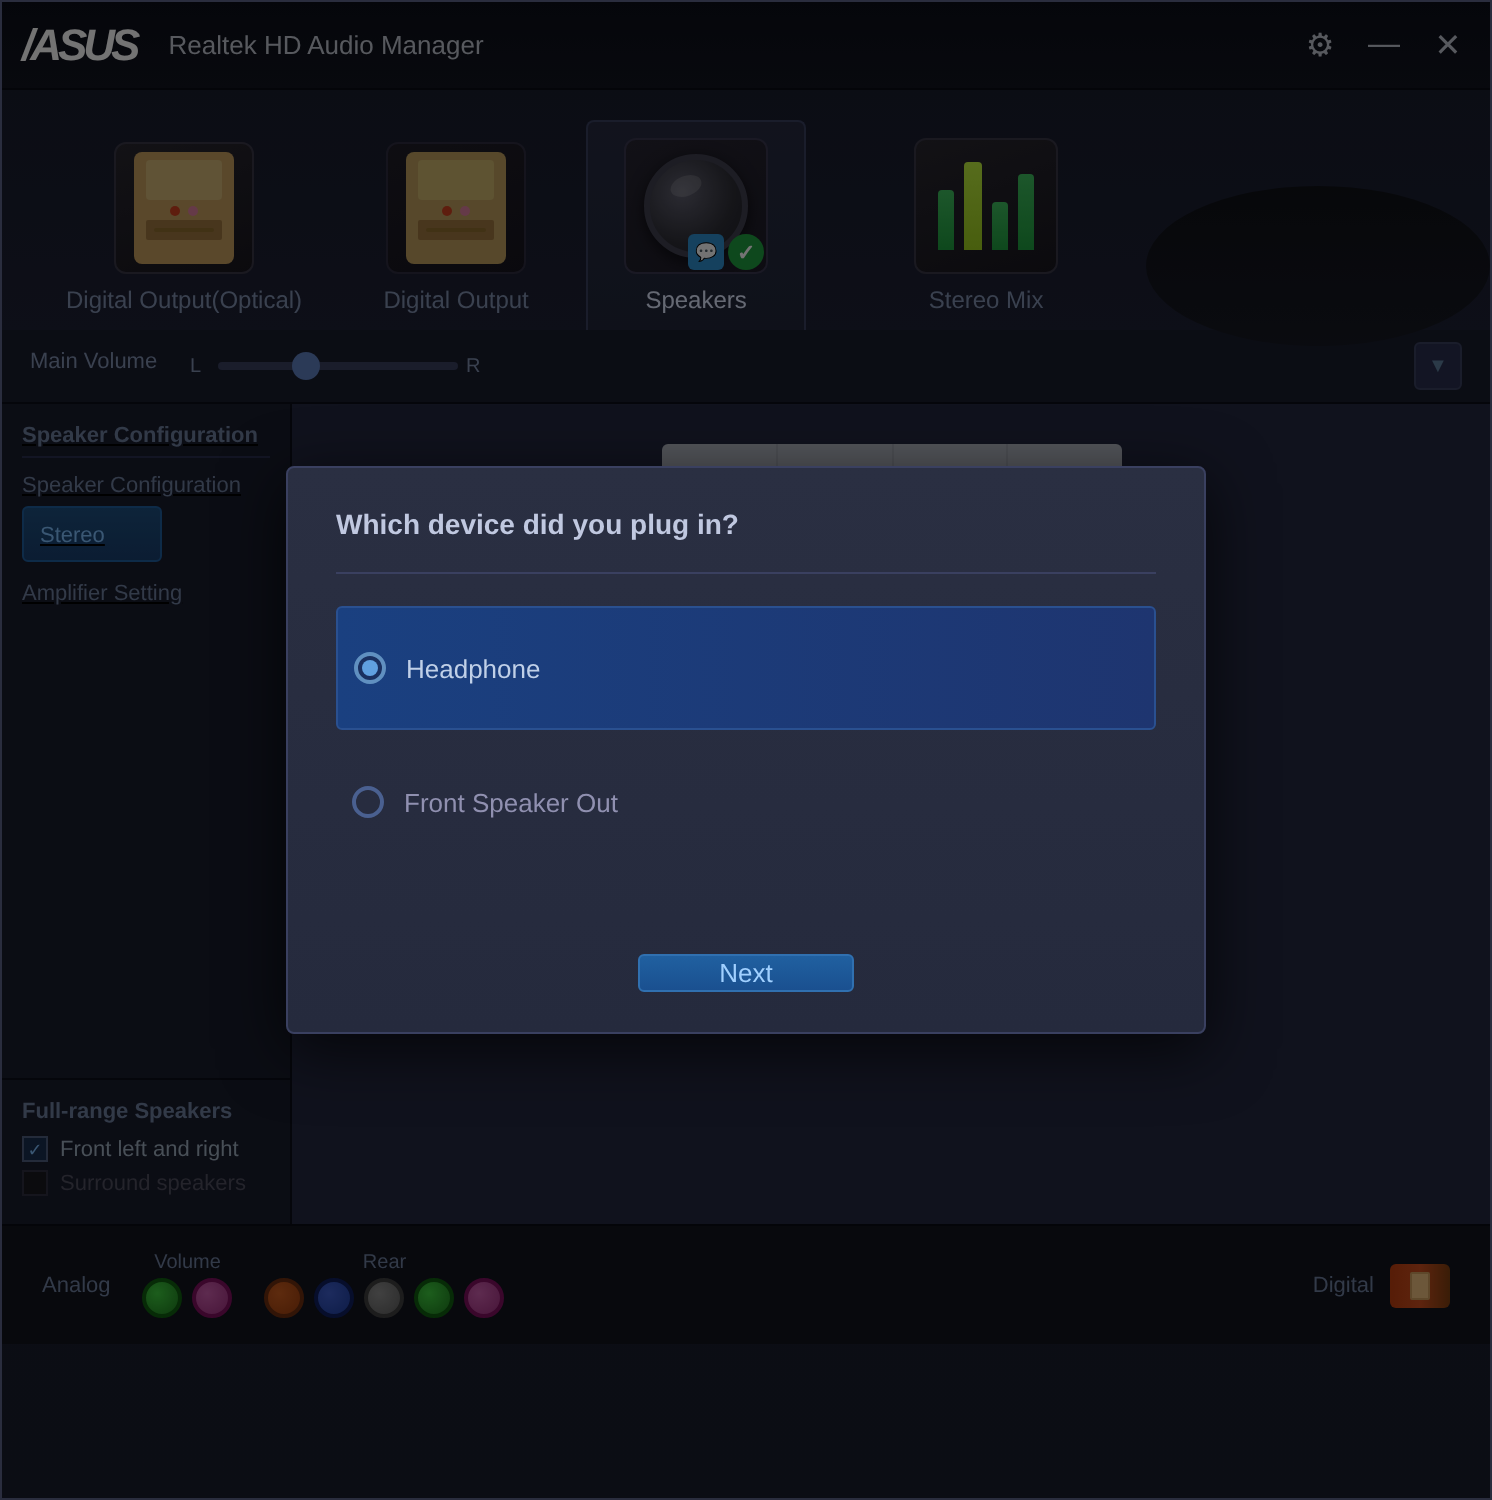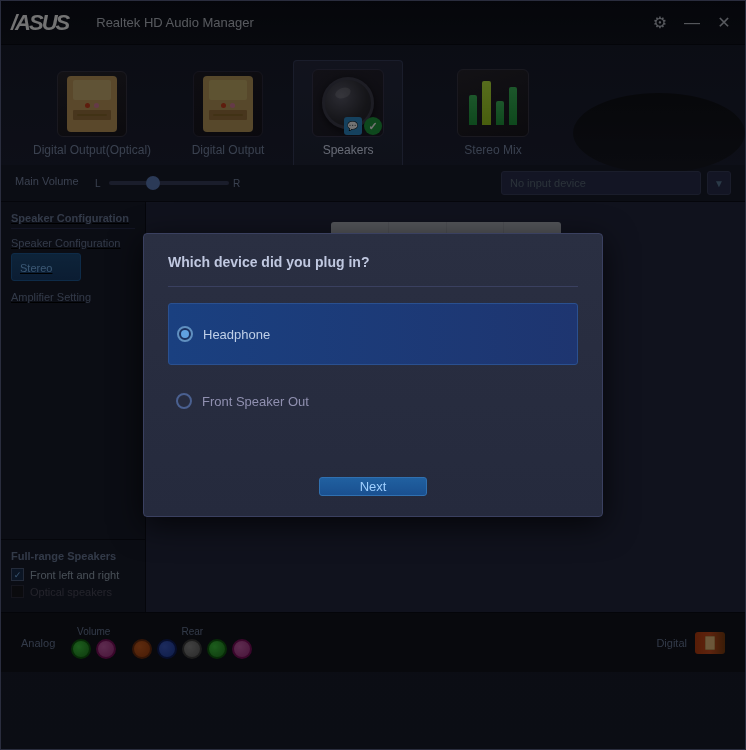--- a/index.html
+++ b/index.html
@@ -26,21 +26,21 @@
       height: 44px;
       background: linear-gradient(180deg, #0d0f1a 0%, #12151f 100%);
       display: flex;
       align-items: center;
       padding: 0 10px;
       border-bottom: 1px solid #0a0c14;
     }
     .titlebar-logo {
       display: flex;
       align-items: center;
-      gap: 24px;
+      gap: 12px;
     }
     .titlebar-title {
       color: #c0c5d0;
       font-size: 13px;
       margin-left: 4px;
     }
     .titlebar-controls {
       margin-left: auto;
       display: flex;
       align-items: center;
@@ -522,23 +522,20 @@
 
   </div>
 
   <div style="display:flex;align-items:center;padding:6px 14px;background:#1a1d2e;border-bottom:1px solid #0d0f1a;">
     <span class="main-volume-label" style="font-size:11px;color:#8090b0;min-width:80px;">Main Volume</span>
     <span class="vol-label" style="font-size:10px;color:#8090b0;margin-right:4px;">L</span>
     <input type="range" class="vol-slider" value="35" min="0" max="100" style="width: 120px;">
     <span class="vol-label" style="font-size:10px;color:#8090b0;margin-left:4px;">R</span>
 
     <div style="margin-left:auto;display:flex;align-items:center;gap:6px;">
-      <div style="width:200px;height:24px;background:#2a3050;border:1px solid #3a4060;border-radius:3px;display:flex;align-items:center;padding:0 8px;">
-        <span style="font-size:11px;color:#607080;">No input device</span>
-      </div>
       <div style="width:24px;height:24px;background:#2a3050;border:1px solid #3a4060;border-radius:3px;display:flex;align-items:center;justify-content:center;cursor:pointer;">
         <span style="color:#6080a0;font-size:10px;">▼</span>
       </div>
     </div>
   </div>
 
   <div class="content-area" style="height:410px;">
 
     <div class="left-panel">
       <div class="left-panel-inner">
@@ -554,21 +551,21 @@
       <div style="padding:10px;border-top:1px solid #0d0f1a;">
         <div style="font-size:11px;color:#7080a0;font-weight:bold;margin-bottom:6px;">Full-range Speakers</div>
         <div class="checkbox-row">
           <div class="cb checked">
             <span style="color:#80c0ff;font-size:9px;">✓</span>
           </div>
           <span class="checkbox-lbl">Front left and right</span>
         </div>
         <div class="checkbox-row">
           <div class="cb disabled"></div>
-          <span class="checkbox-lbl disabled">Optical speakers</span>
+          <span class="checkbox-lbl disabled">Surround speakers</span>
         </div>
       </div>
     </div>
 
     <div class="right-panel">
       <div class="right-panel-viz">
         <div class="viz-box">
 
           <div style="position:absolute;top:0;left:0;right:0;bottom:0;opacity:0.3;">
             <div style="position:absolute;top:25%;left:0;right:0;height:1px;background:#9090a0;"></div>

